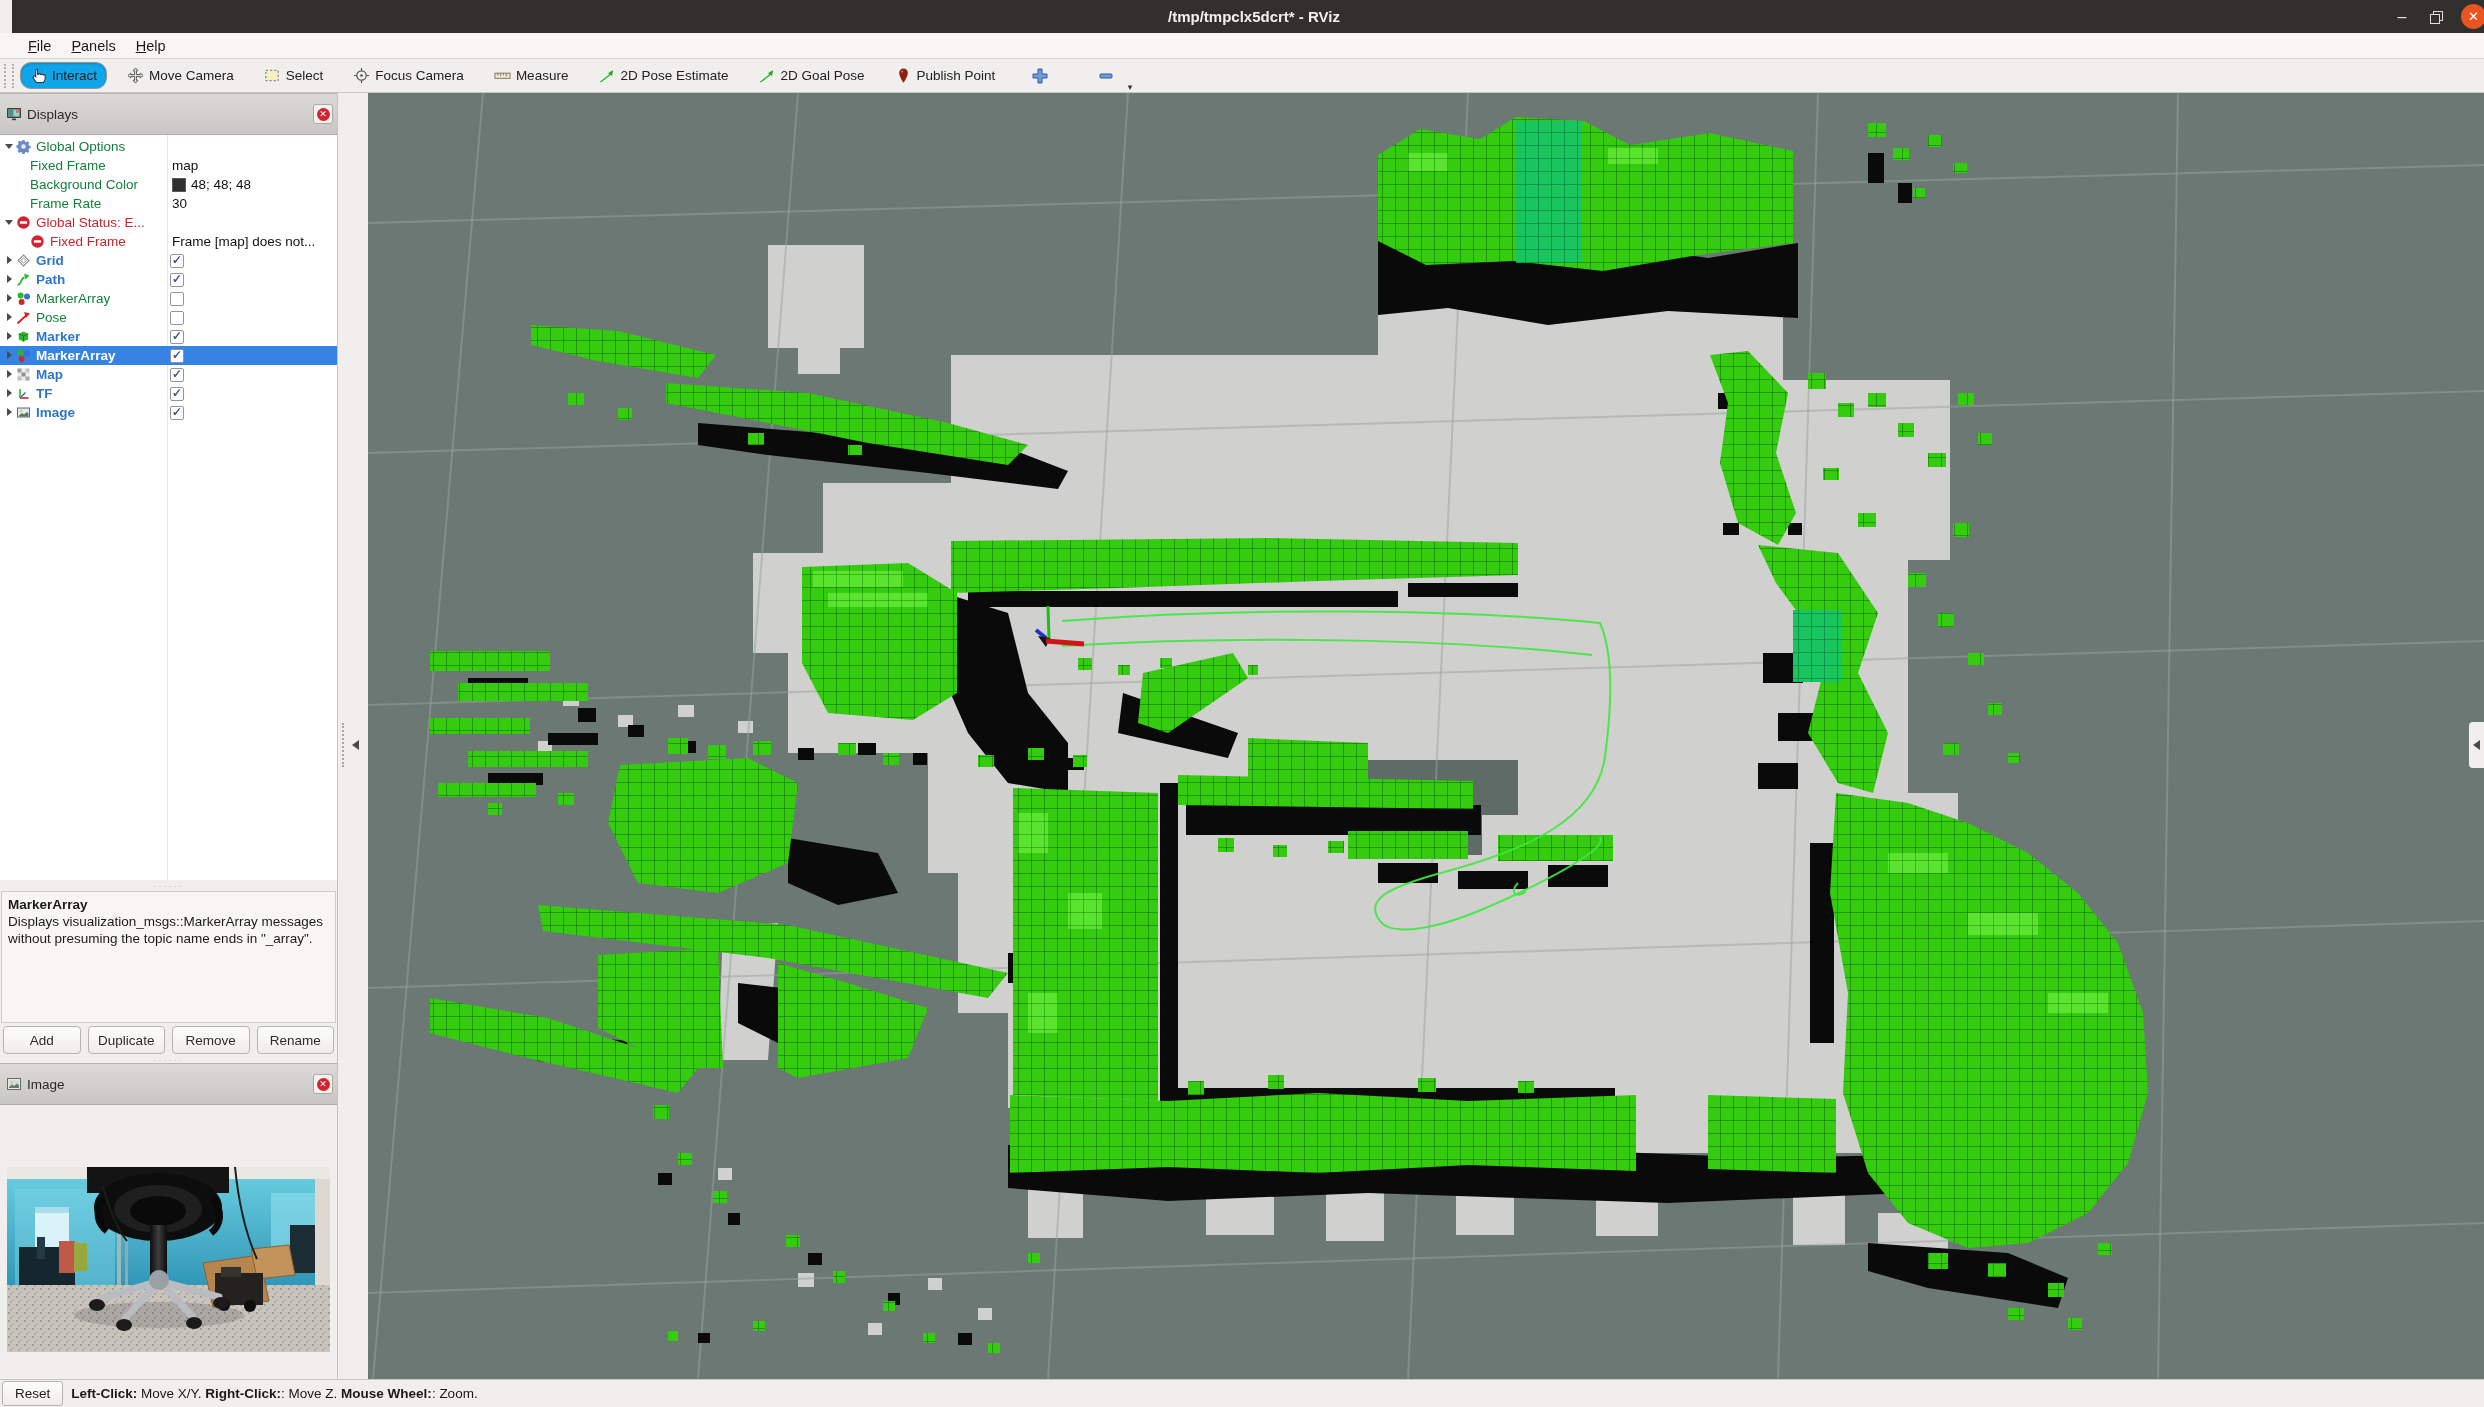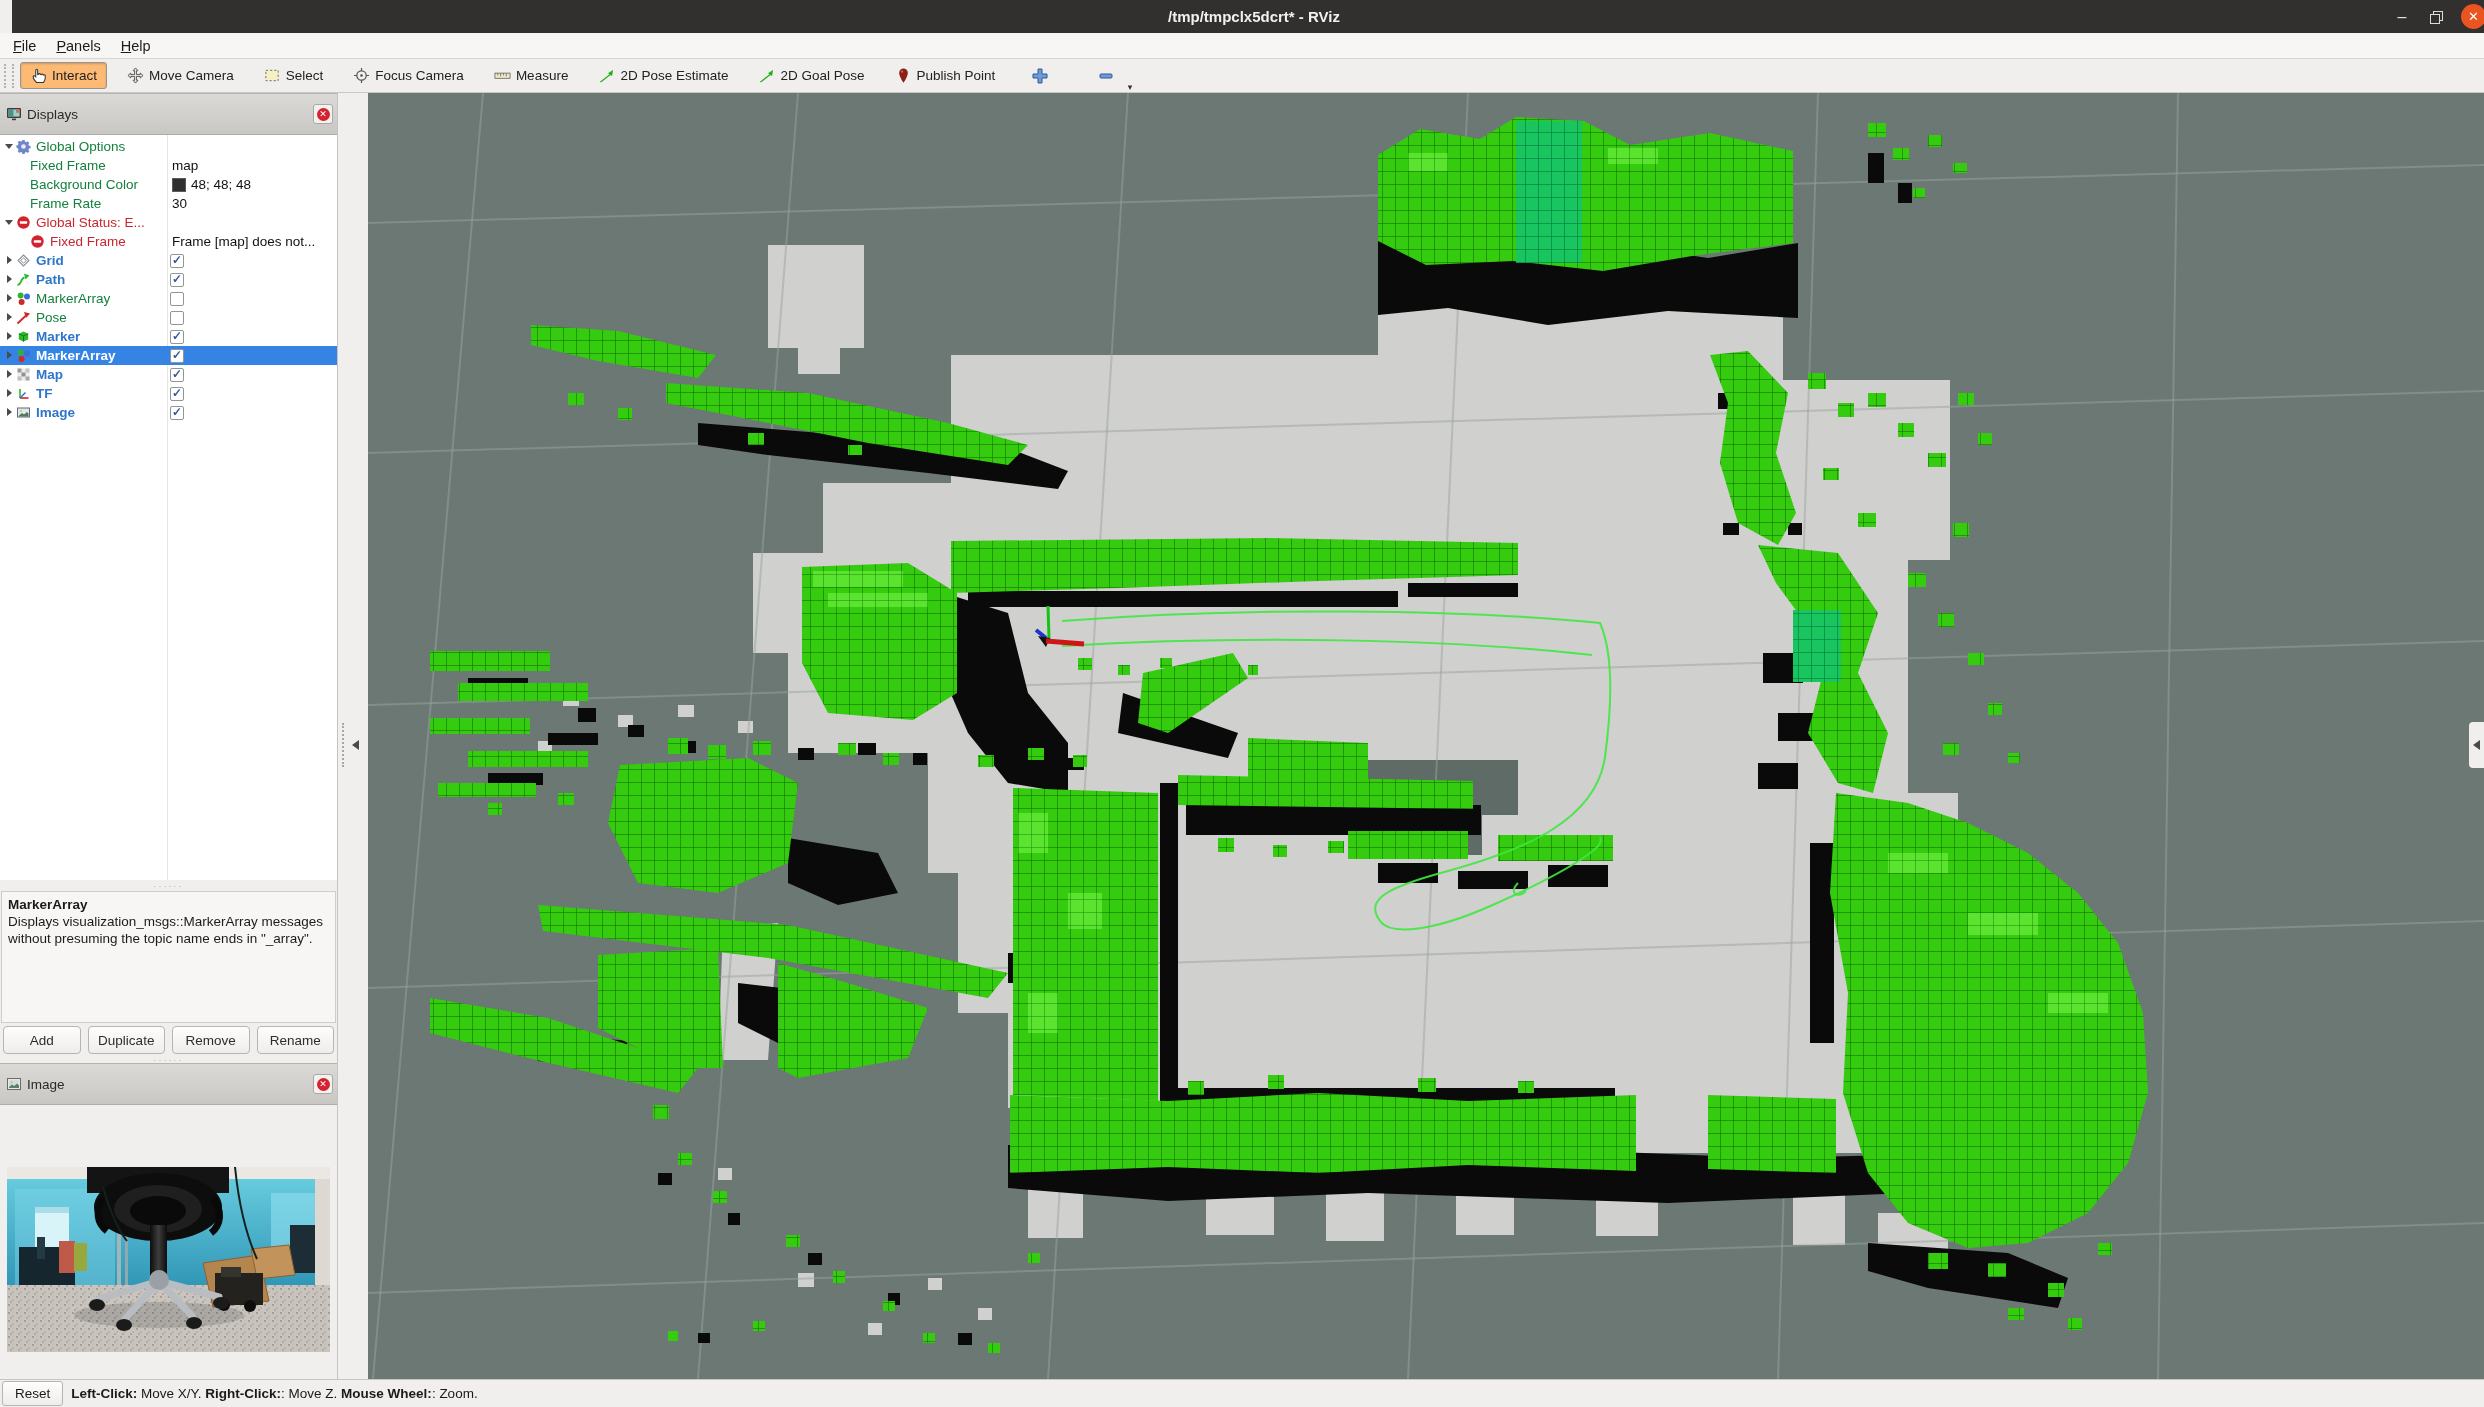--- a/index.html
+++ b/index.html
@@ -14,30 +14,30 @@
   .win-controls{position:absolute;right:10px;top:0;height:33px;display:flex;align-items:center;gap:20px;}
   .wc-min{color:#e8e6e4;font-size:16px;width:16px;text-align:center;line-height:10px;}
   .wc-max{width:11px;height:11px;position:relative;}
   .wc-max i{position:absolute;width:8px;height:8px;border:1.4px solid #dedcda;display:block;}
   .wc-max i.b{left:0;top:3px;background:#322f2f;}
   .wc-max i.f{left:3px;top:0;}
   .wc-close{width:25px;height:25px;border-radius:50%;background:#e95420;color:#fff;
             display:flex;align-items:center;justify-content:center;font-size:13px;}
   
   .menubar{position:absolute;left:0;top:33px;width:2484px;height:26px;background:#f7f6f5;
-           border-bottom:1px solid #d8d6d3;display:flex;align-items:center;padding-left:3px;box-sizing:border-box;}
+           border-bottom:1px solid #d8d6d3;display:flex;align-items:center;padding-left:18px;box-sizing:border-box;}
   .menu-item{font-size:14.5px;color:#1c1b1a;padding:2px 10px;}
   .mn{text-decoration:underline;}
   
   .toolbar{position:absolute;left:0;top:59px;width:2484px;height:34px;background:#f1efee;
            border-bottom:1px solid #c9c7c4;display:flex;align-items:center;padding-left:4px;box-sizing:border-box;}
   .tb-handle{width:6px;height:24px;border-left:2px dotted #b5b2ae;border-right:2px dotted #b5b2ae;margin:0 6px 0 0;}
   .tool{display:flex;align-items:center;gap:5px;padding:4px 9px;margin-right:10px;font-size:13.5px;color:#222;
         border:1px solid transparent;border-radius:3px;white-space:nowrap;}
-  .tool.active{background:#fdba74;border-color:#98958f;box-shadow:inset 0 1px 2px rgba(0,0,0,.18);}
+  .tool.active{background:#0ea5e9;border-color:#98958f;box-shadow:inset 0 1px 2px rgba(0,0,0,.18);border-radius:11px;}
   .tool svg{display:block;}
   .tb-sq{width:30px;justify-content:center;position:relative;margin-right:16px;}
   .caret{position:absolute;right:-2px;bottom:-3px;font-size:9px;color:#333;}
   
   .main{position:absolute;left:0;top:93px;width:2484px;height:1286px;display:flex;}
   .left-col{width:338px;height:100%;background:#f1efee;border-right:1px solid #c6c4c1;
             box-sizing:border-box;display:flex;flex-direction:column;}
   .panel-header{height:24px;background:linear-gradient(#dcdad7,#c9c7c4);border-top:1px solid #b6b4b1;
                 border-bottom:1px solid #aeaca9;display:flex;align-items:center;padding:8px 4px;flex:none;}
   .panel-header .ph-icon{width:16px;height:16px;margin:0 5px 0 2px;}

